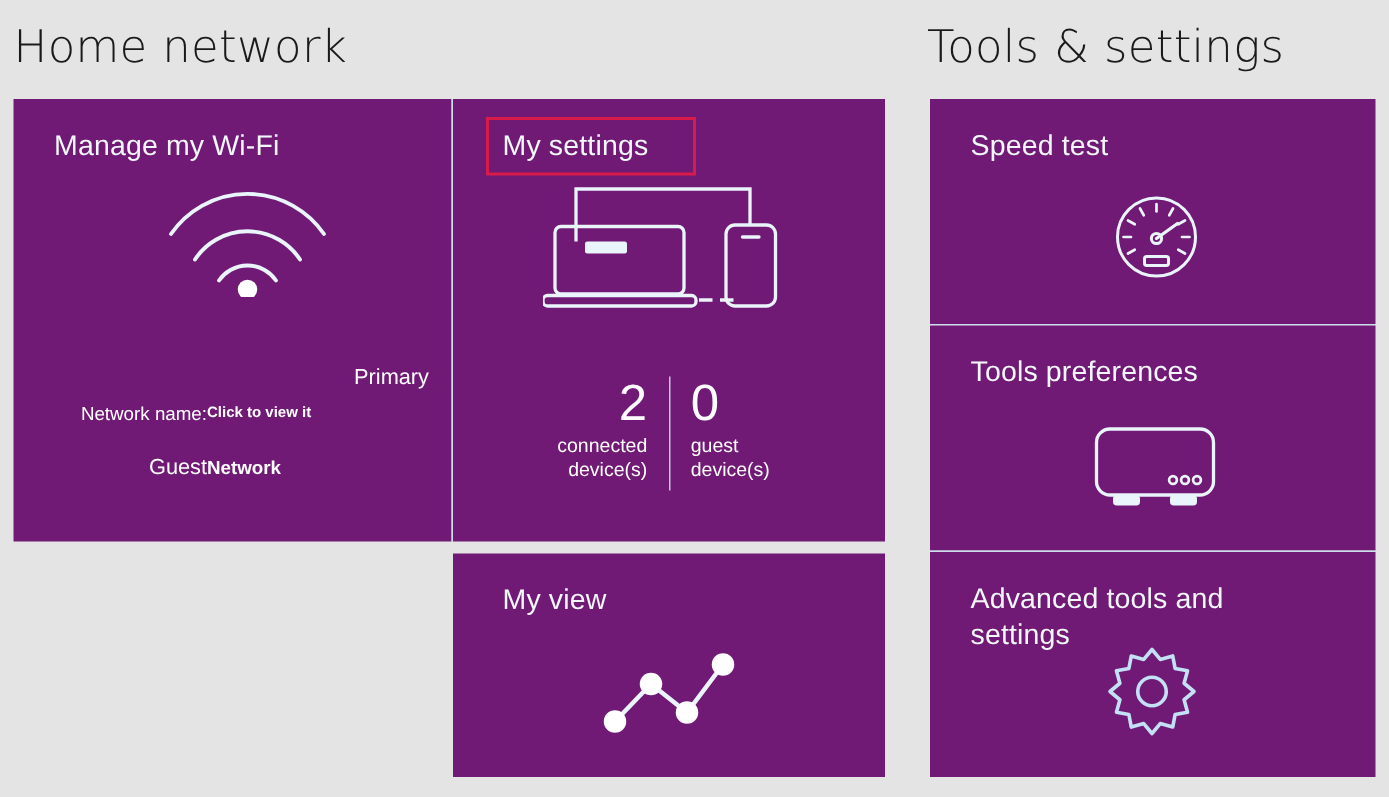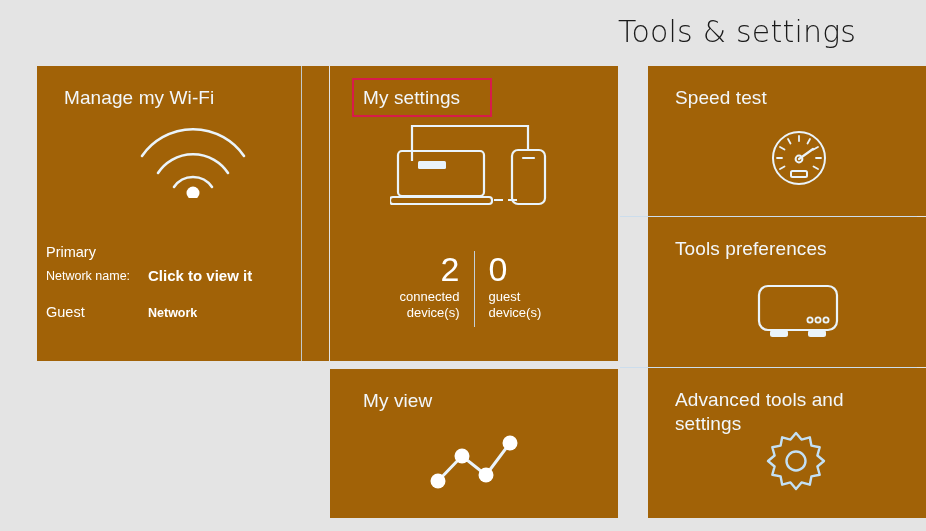--- a/index.html
+++ b/index.html
@@ -43,24 +43,23 @@
   .col-right {
     position: absolute;
     left: 620px;
     top: 66px;
     width: 297px;
     height: 452px;
   }
 
   .tile {
     position: absolute;
-    background: #a16207;
+    background: #701a75;
     box-sizing: border-box;
     color: #ffffff;
-    margin-left: 28px;
   }
   .tile-title {
     position: absolute;
     font-size: 19px;
     font-weight: 400;
     color: #f2f7fb;
     letter-spacing: 0.1px;
     line-height: 24px;
   }
 
@@ -120,44 +119,45 @@
   
   #wifi-icon {
     position: absolute;
     left: 101px;
     top: 60px;
     width: 110px;
     height: 72px;
   }
   .wifi-info {
     position: absolute;
-    left: 9px;
+    left: 27px;
     top: 178px;
     width: 250px;
     font-size: 12.5px;
     color: #ffffff;
+    text-align: right;
   }
   .wifi-primary-label {
     font-size: 14.5px;
     font-weight: 400;
     margin-bottom: 6px;
     display: block;
   }
   .kv-row {
     display: flex;
     line-height: 20px;
   }
   .kv-key {
     width: 102px;
     font-weight: 400;
     font-size: 12.5px;
   }
   .kv-val-strong {
     font-weight: bold;
-    font-size: 15px;
+    font-size: 10px;
   }
   .kv-val {
     font-size: 12.5px;
   }
   .guest-row {
     display: flex;
     margin-top: 18px;
     align-items: baseline;
   }
   .guest-label {
@@ -253,20 +253,21 @@
     height: 62px;
   }
 
   .tile-title.right { left: 27px; top: 20px; }
 </style>
 </head>
 <body>
 
 <div class="page">
 
+  <div class="section-title" id="home-network-title">Home network</div>
 
   <div class="section-title" id="tools-settings-title">Tools &amp; settings</div>
 
   <div class="col-left">
 
     <div class="tile" id="tile-manage-wifi">
       <div class="tile-title" style="left:27px; top:20px;">Manage my Wi-Fi</div>
 
       <svg id="wifi-icon" viewBox="0 0 110 72">
         <path d="M4 30 A 62 62 0 0 1 106 30" fill="none" stroke="#eaf4fb" stroke-width="2.6" stroke-linecap="round"></path>

